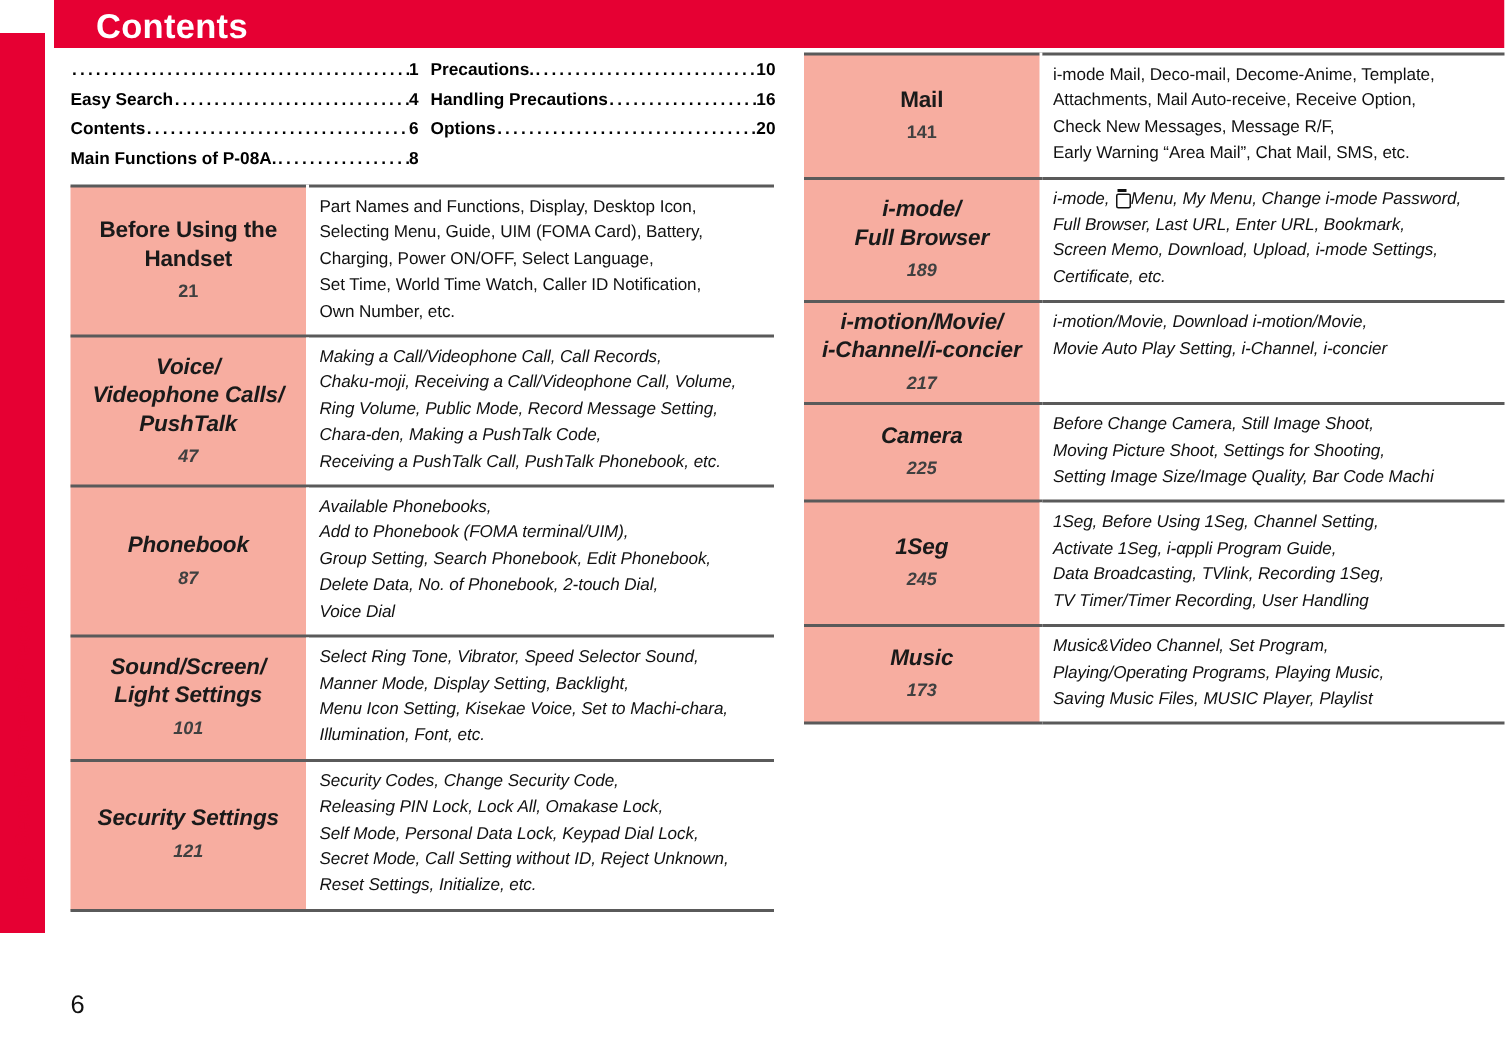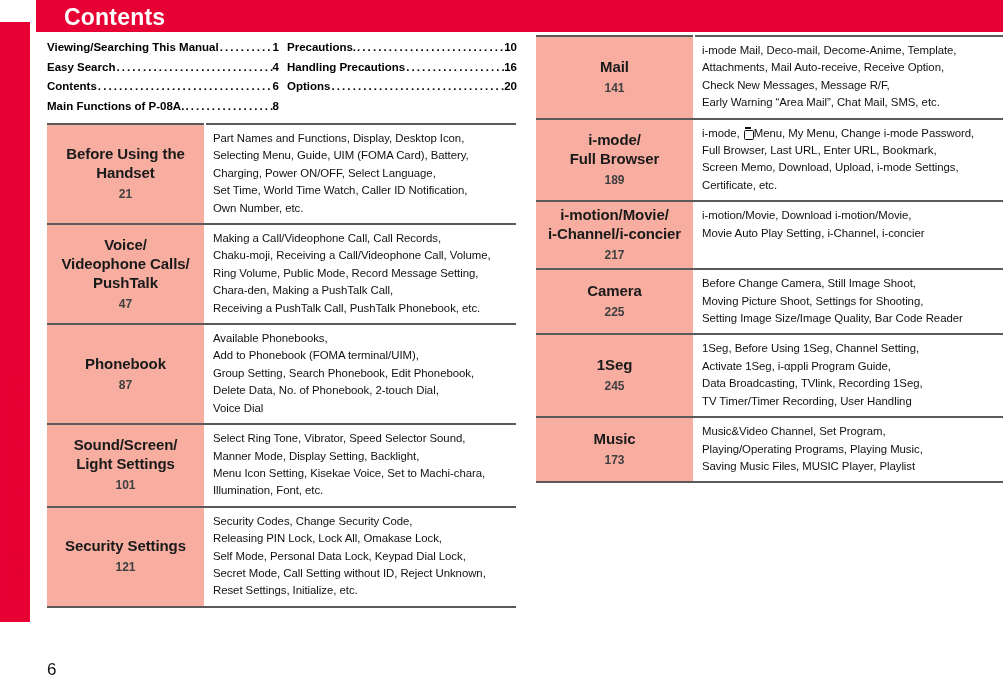--- a/index.html
+++ b/index.html
@@ -100,21 +100,21 @@
   #table-left  { left: 47px; }
   #table-right { left: 536px; top: 35px; }
 
   .ctable tr { }
   .ctable td {
     border-top: 2px solid #5a5a5a;
     border-bottom: 2px solid #5a5a5a;
     vertical-align: top;
     padding: 0;
   }
-  .ctable tr + tr td { border-top: none; }
+  .ctable tr + tr td { border-top: none; font-style: italic; }
 
   td.sec-title {
     width: 158px;
     background: #f7ada0;
     border-right: 2px solid #ffffff;
     text-align: center;
     vertical-align: middle;
     padding: 3px 4px 6px 4px;
   }
   td.sec-title .t {
@@ -187,21 +187,20 @@
   <div id="side-tab-strip"></div>
   <div id="side-tab-label">Easy Search/Contents/Precautions</div>
 
   <div id="header">
     <div id="header-title">Contents</div>
   </div>
 
   <div id="toc-index">
     <div class="idx-col left" id="idx-left">
         <div class="idx-row">
-          <span class="idx-label">Viewing/Searching This Manual</span>
           <span class="idx-dots">..............................................</span>
           <span class="idx-page">1</span>
         </div>
         <div class="idx-row">
           <span class="idx-label">Easy Search</span>
           <span class="idx-dots">..............................................</span>
           <span class="idx-page">4</span>
         </div>
         <div class="idx-row">
           <span class="idx-label">Contents</span>
@@ -253,21 +252,21 @@
           <td class="sec-title">
             <span class="t">Voice/</span>
             <span class="t">Videophone Calls/</span>
             <span class="t">PushTalk</span>
             <span class="p">47</span>
           </td>
           <td class="sec-desc">
             <span class="line">Making a Call/Videophone Call, Call Records,</span>
             <span class="line">Chaku-moji, Receiving a Call/Videophone Call, Volume,</span>
             <span class="line">Ring Volume, Public Mode, Record Message Setting,</span>
-            <span class="line">Chara-den, Making a PushTalk Call,</span>
+            <span class="line">Chara-den, Making a PushTalk Code,</span>
             <span class="line">Receiving a PushTalk Call, PushTalk Phonebook, etc.</span>
           </td>
         </tr>
         <tr>
           <td class="sec-title">
             <span class="t">Phonebook</span>
             <span class="p">87</span>
           </td>
           <td class="sec-desc">
             <span class="line">Available Phonebooks,</span>
@@ -345,21 +344,21 @@
           </td>
         </tr>
         <tr>
           <td class="sec-title">
             <span class="t">Camera</span>
             <span class="p">225</span>
           </td>
           <td class="sec-desc">
             <span class="line">Before Change Camera, Still Image Shoot,</span>
             <span class="line">Moving Picture Shoot, Settings for Shooting,</span>
-            <span class="line">Setting Image Size/Image Quality, Bar Code Reader</span>
+            <span class="line">Setting Image Size/Image Quality, Bar Code Machi</span>
           </td>
         </tr>
         <tr>
           <td class="sec-title">
             <span class="t">1Seg</span>
             <span class="p">245</span>
           </td>
           <td class="sec-desc">
             <span class="line">1Seg, Before Using 1Seg, Channel Setting,</span>
             <span class="line">Activate 1Seg, i-αppli Program Guide,</span>

